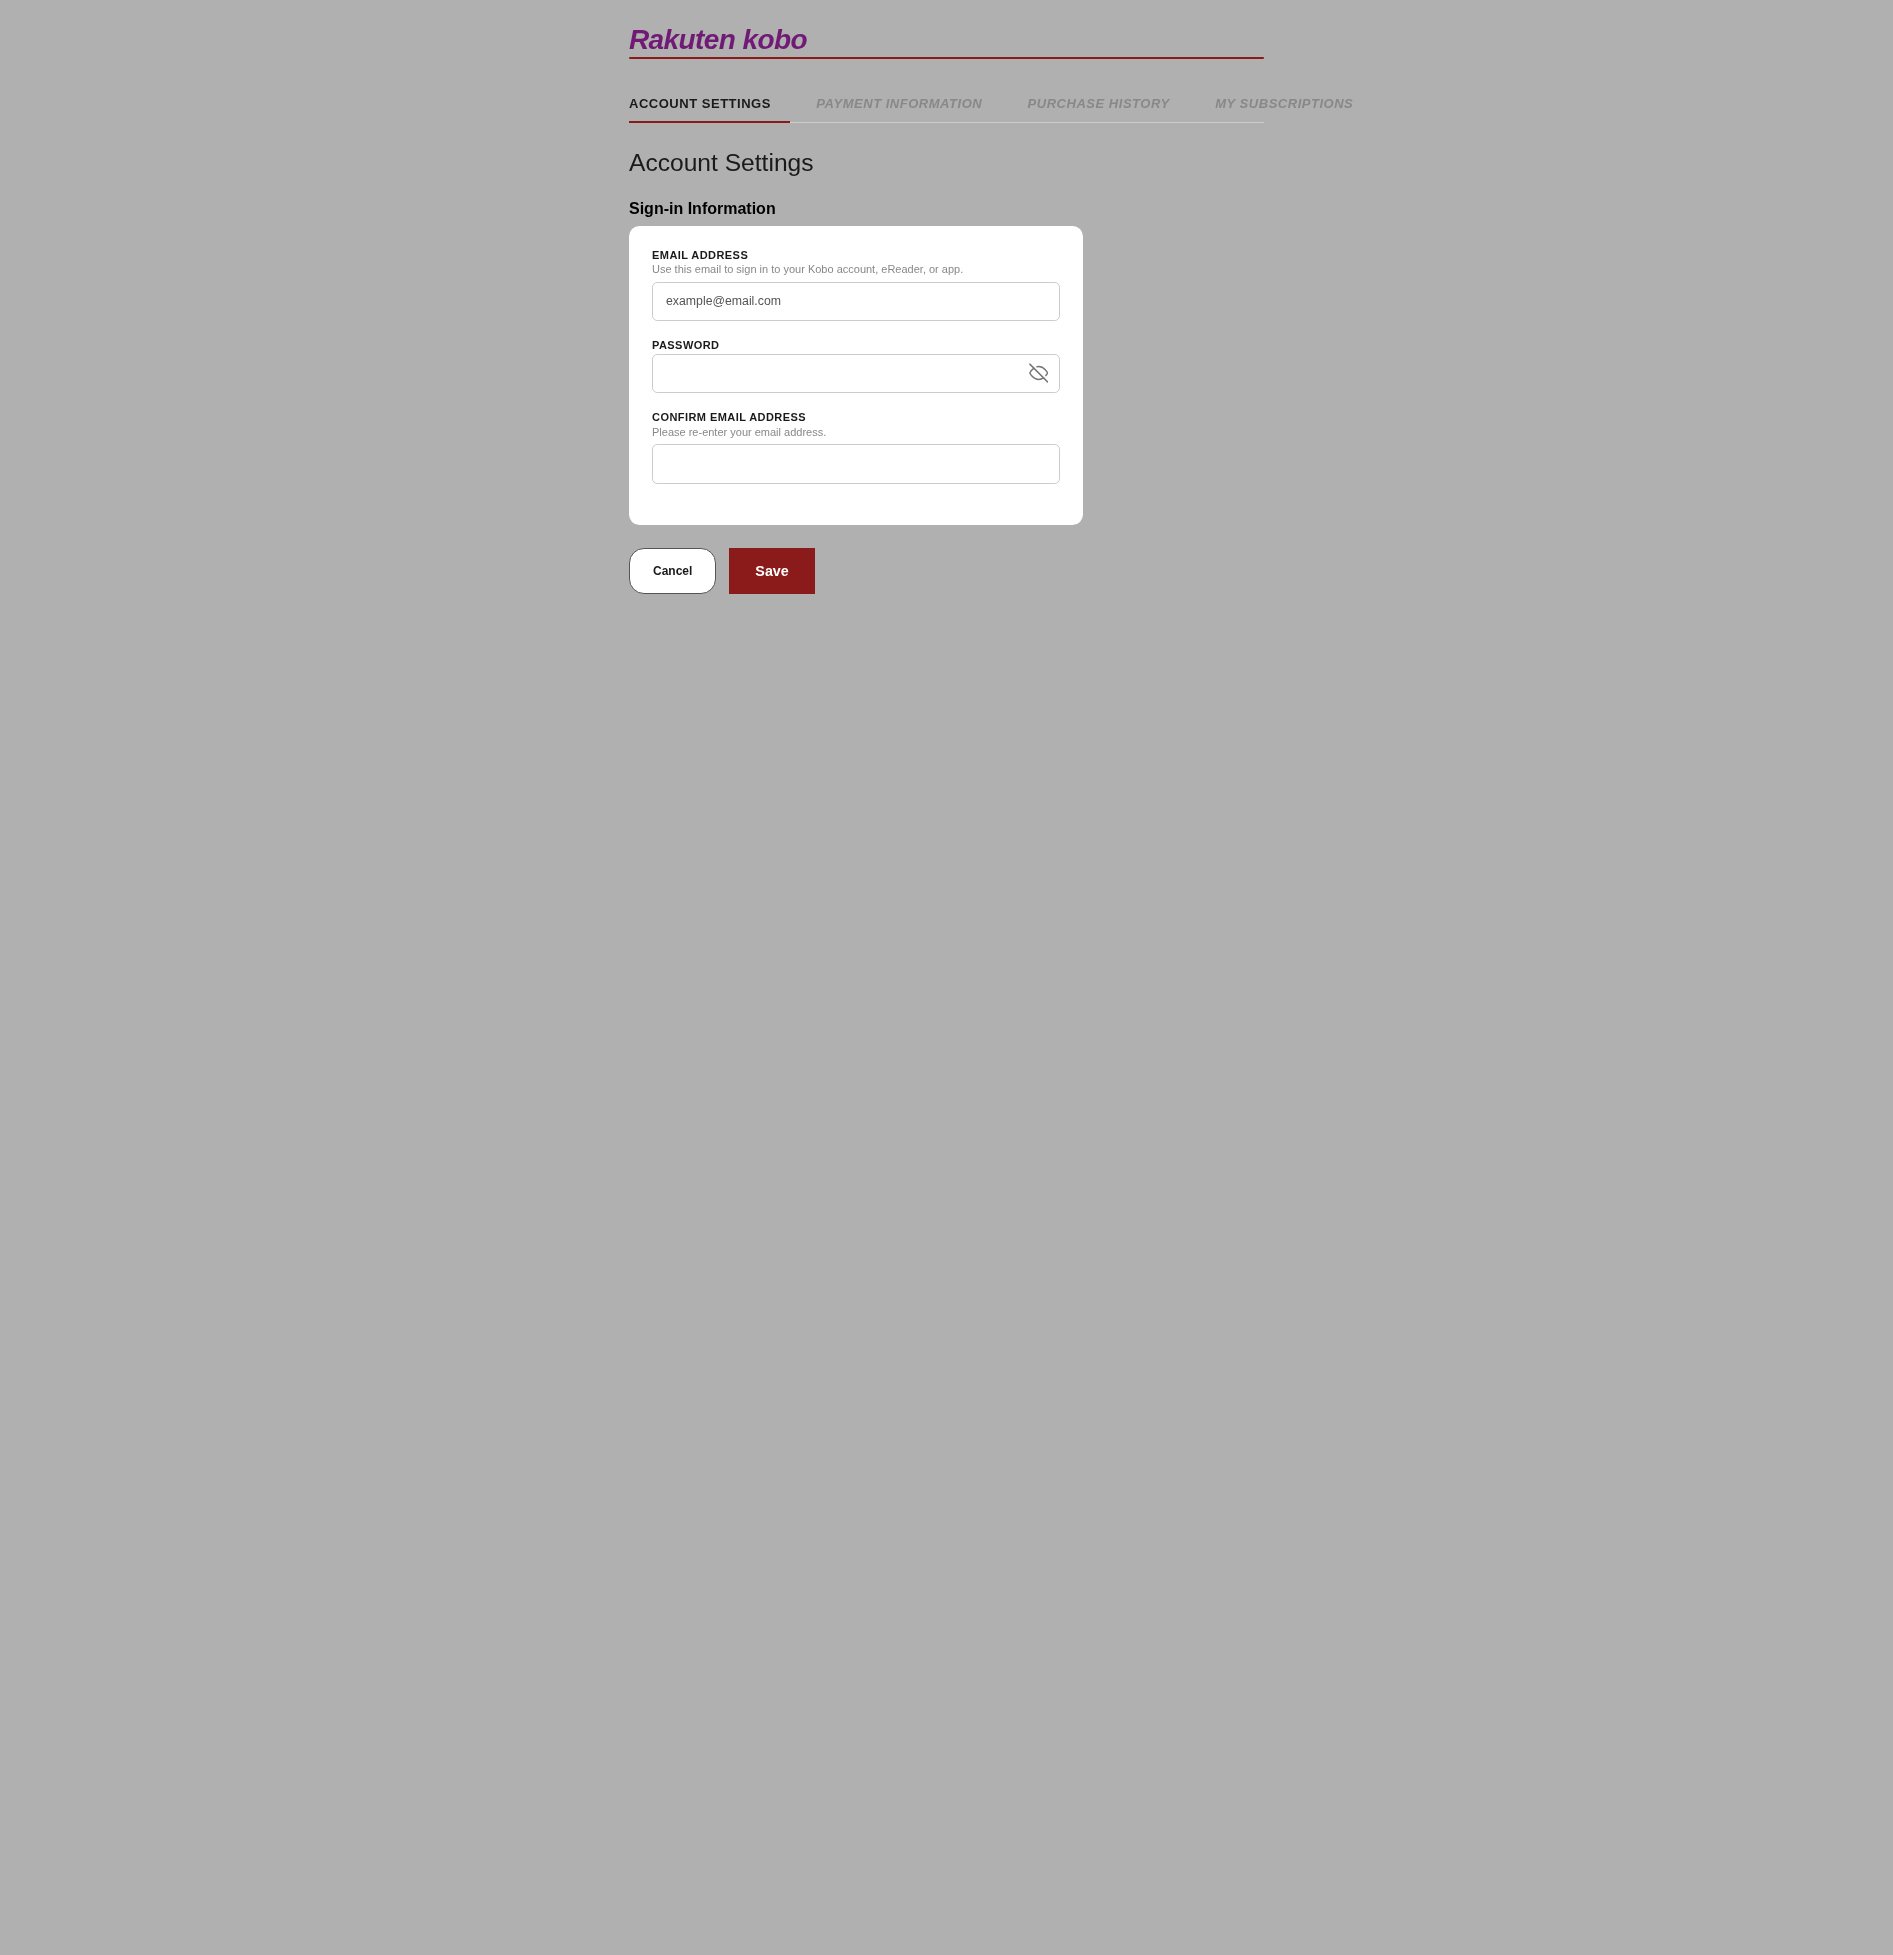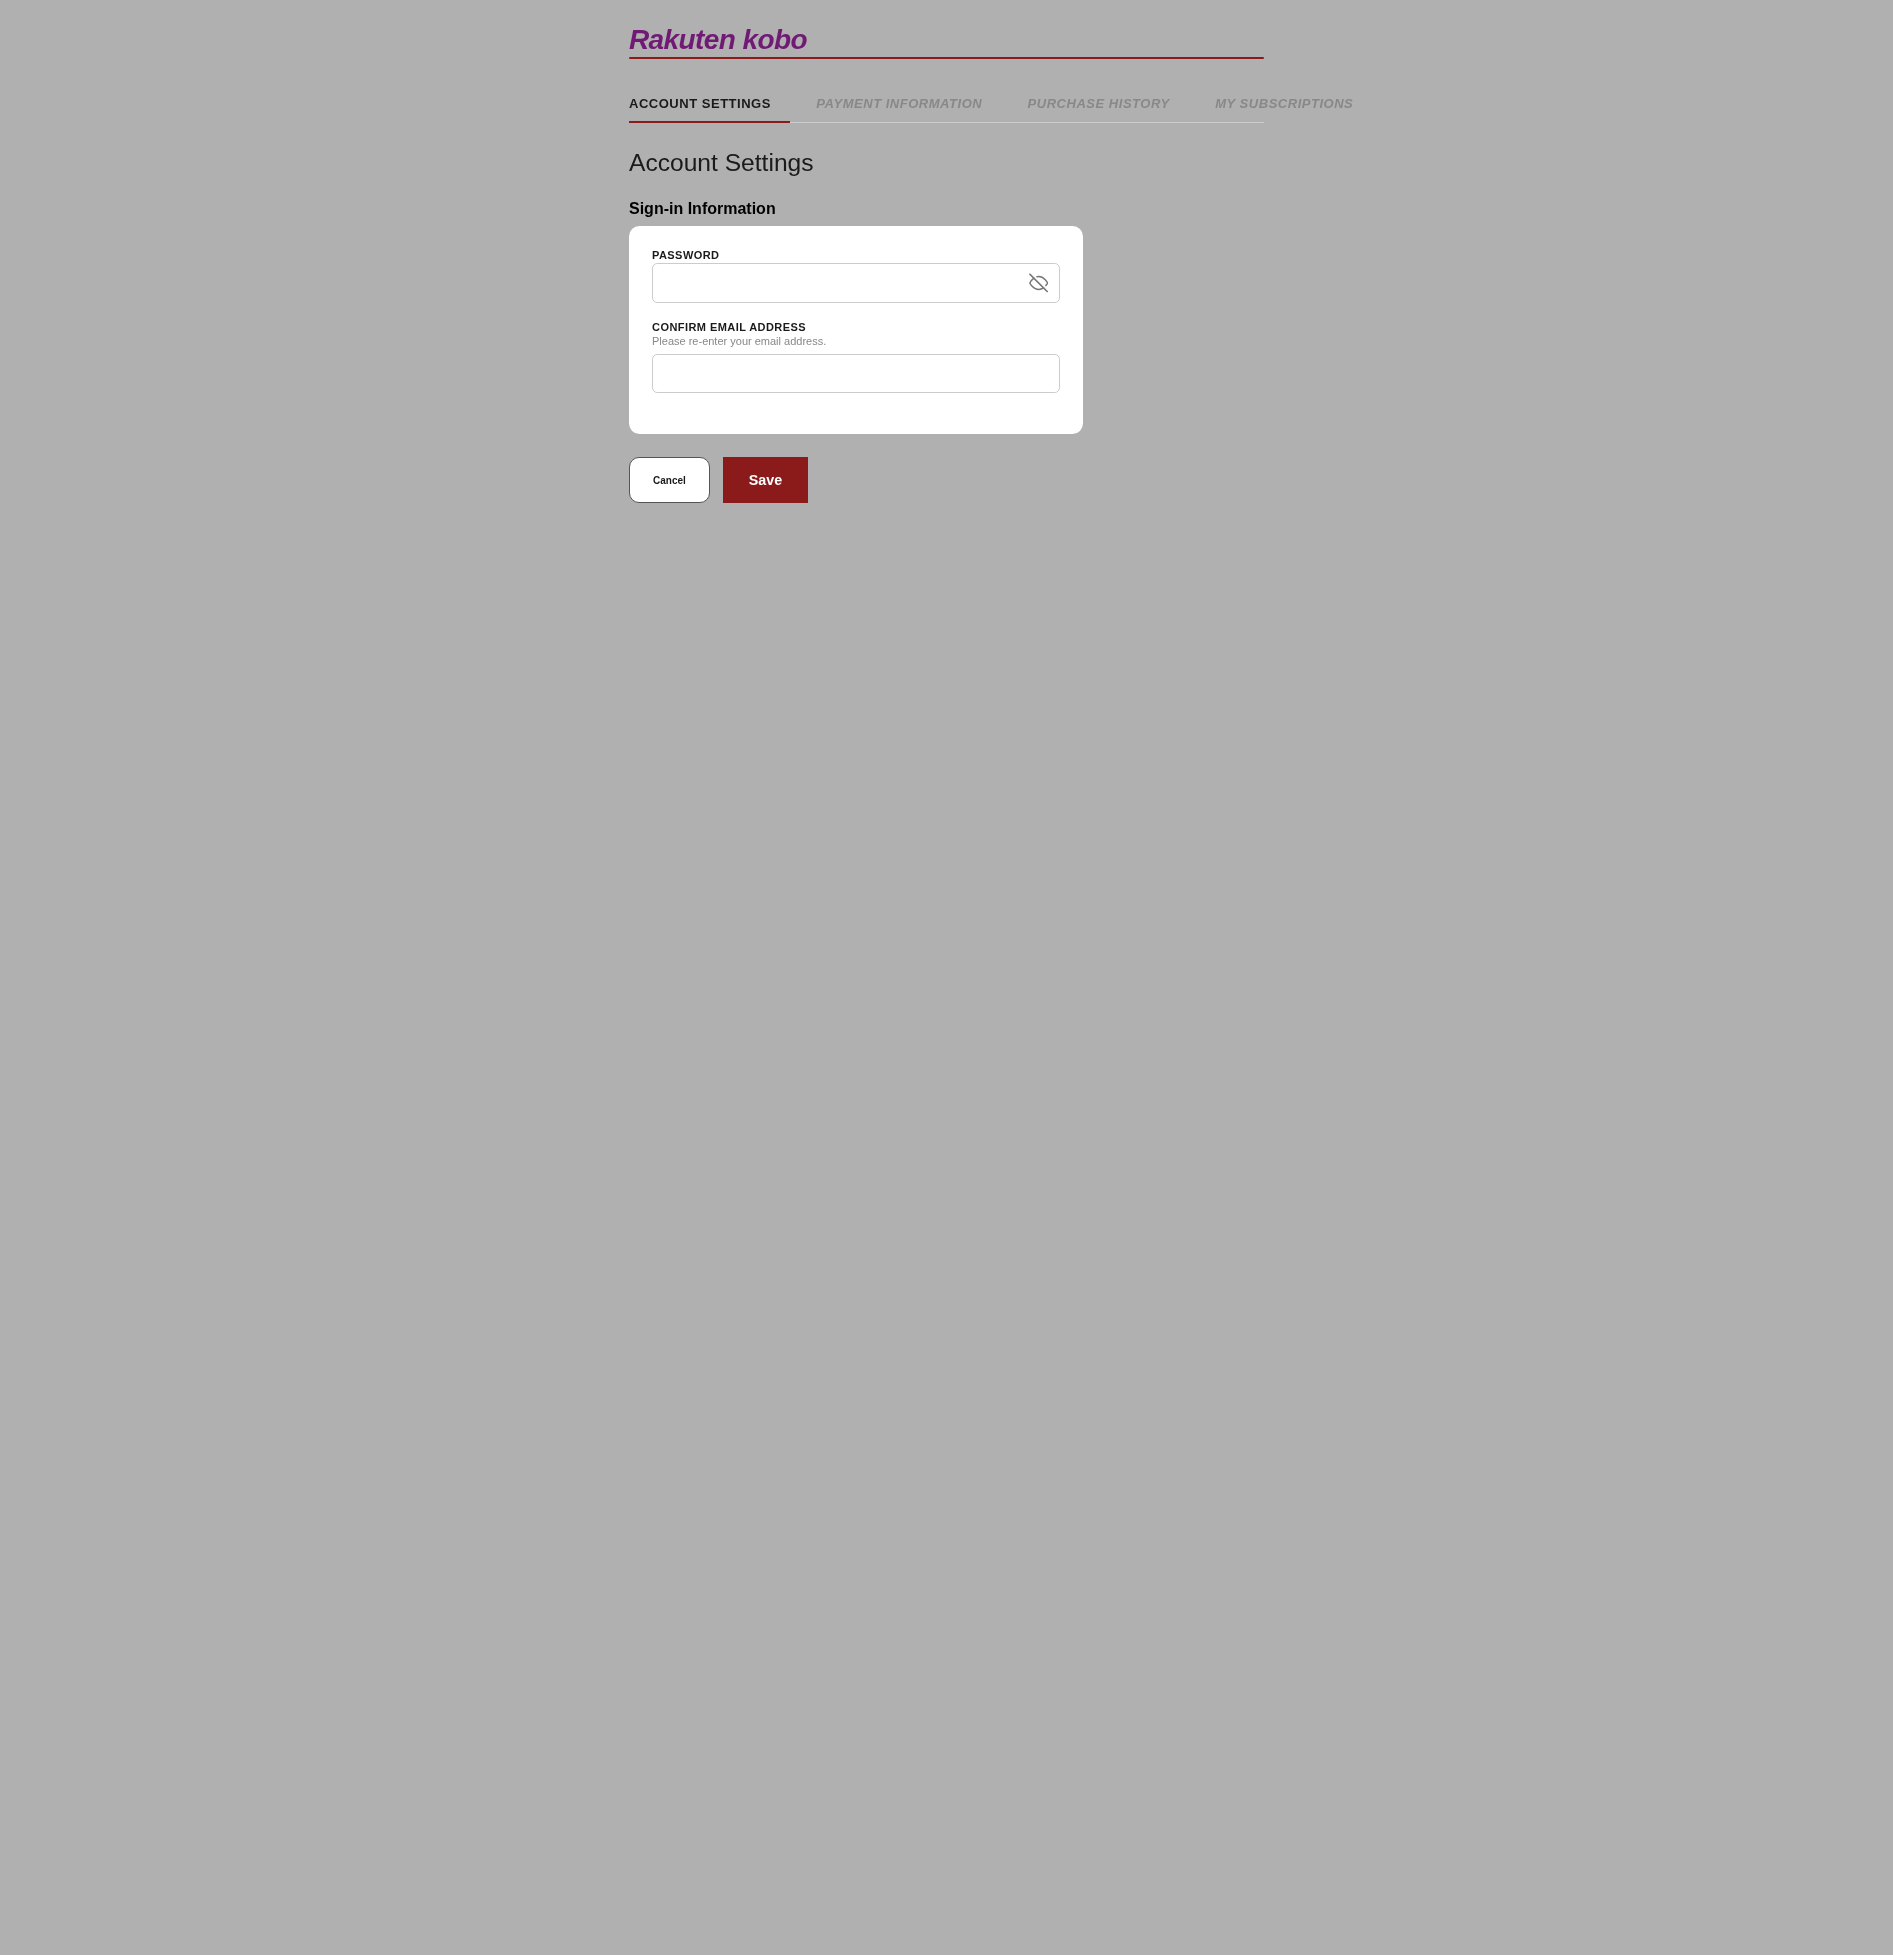--- a/index.html
+++ b/index.html
@@ -158,23 +158,23 @@
 
     .buttons-row {
       display: flex;
       gap: 13px;
       margin-top: 6.5px;
     }
 
     .btn-cancel {
       background: #fff;
       border: 1.3px solid #555;
-      border-radius: 10px;
+      border-radius: 15px;
       padding: 11.7px 23px;
-      font-size: 10px;
+      font-size: 12px;
       font-weight: 600;
       color: #1a1a1a;
       cursor: pointer;
     }
 
     .btn-save {
       background: #8b1a1a;
       border: none;
       border-radius: 0;
       padding: 15px 26px;
@@ -203,20 +203,27 @@
     <div class="tab-item">PURCHASE HISTORY</div>
     <div class="tab-item">MY SUBSCRIPTIONS</div>
   </nav>
 
   <h2 class="section-title">Account Settings</h2>
 
   <h3 class="subsection-title">Sign-in Information</h3>
 
   <div class="card">
 
+    <div class="field-group">
+      <div class="field-label">EMAIL ADDRESS</div>
+      <div class="field-hint">Use this email to sign in to your Kobo account, eReader, or app.</div>
+      <div class="field-input-wrapper">
+        <input class="field-input" type="email" value="example@email.com" placeholder="example@email.com" style="">
+      </div>
+    </div>
 
     <div class="field-group">
       <div class="field-label">PASSWORD</div>
       <div class="field-input-wrapper">
         <input class="field-input" type="password" placeholder="" style="padding-right: 39px;">
         <span class="password-toggle">
 
           <svg viewBox="0 0 24 24" fill="none" stroke="#777" stroke-width="1.8" stroke-linecap="round" stroke-linejoin="round">
             <path d="M17.94 17.94A10.07 10.07 0 0 1 12 20c-7 0-11-8-11-8a18.45 18.45 0 0 1 5.06-5.94"></path>
             <path d="M9.9 4.24A9.12 9.12 0 0 1 12 4c7 0 11 8 11 8a18.5 18.5 0 0 1-2.16 3.19"></path>

